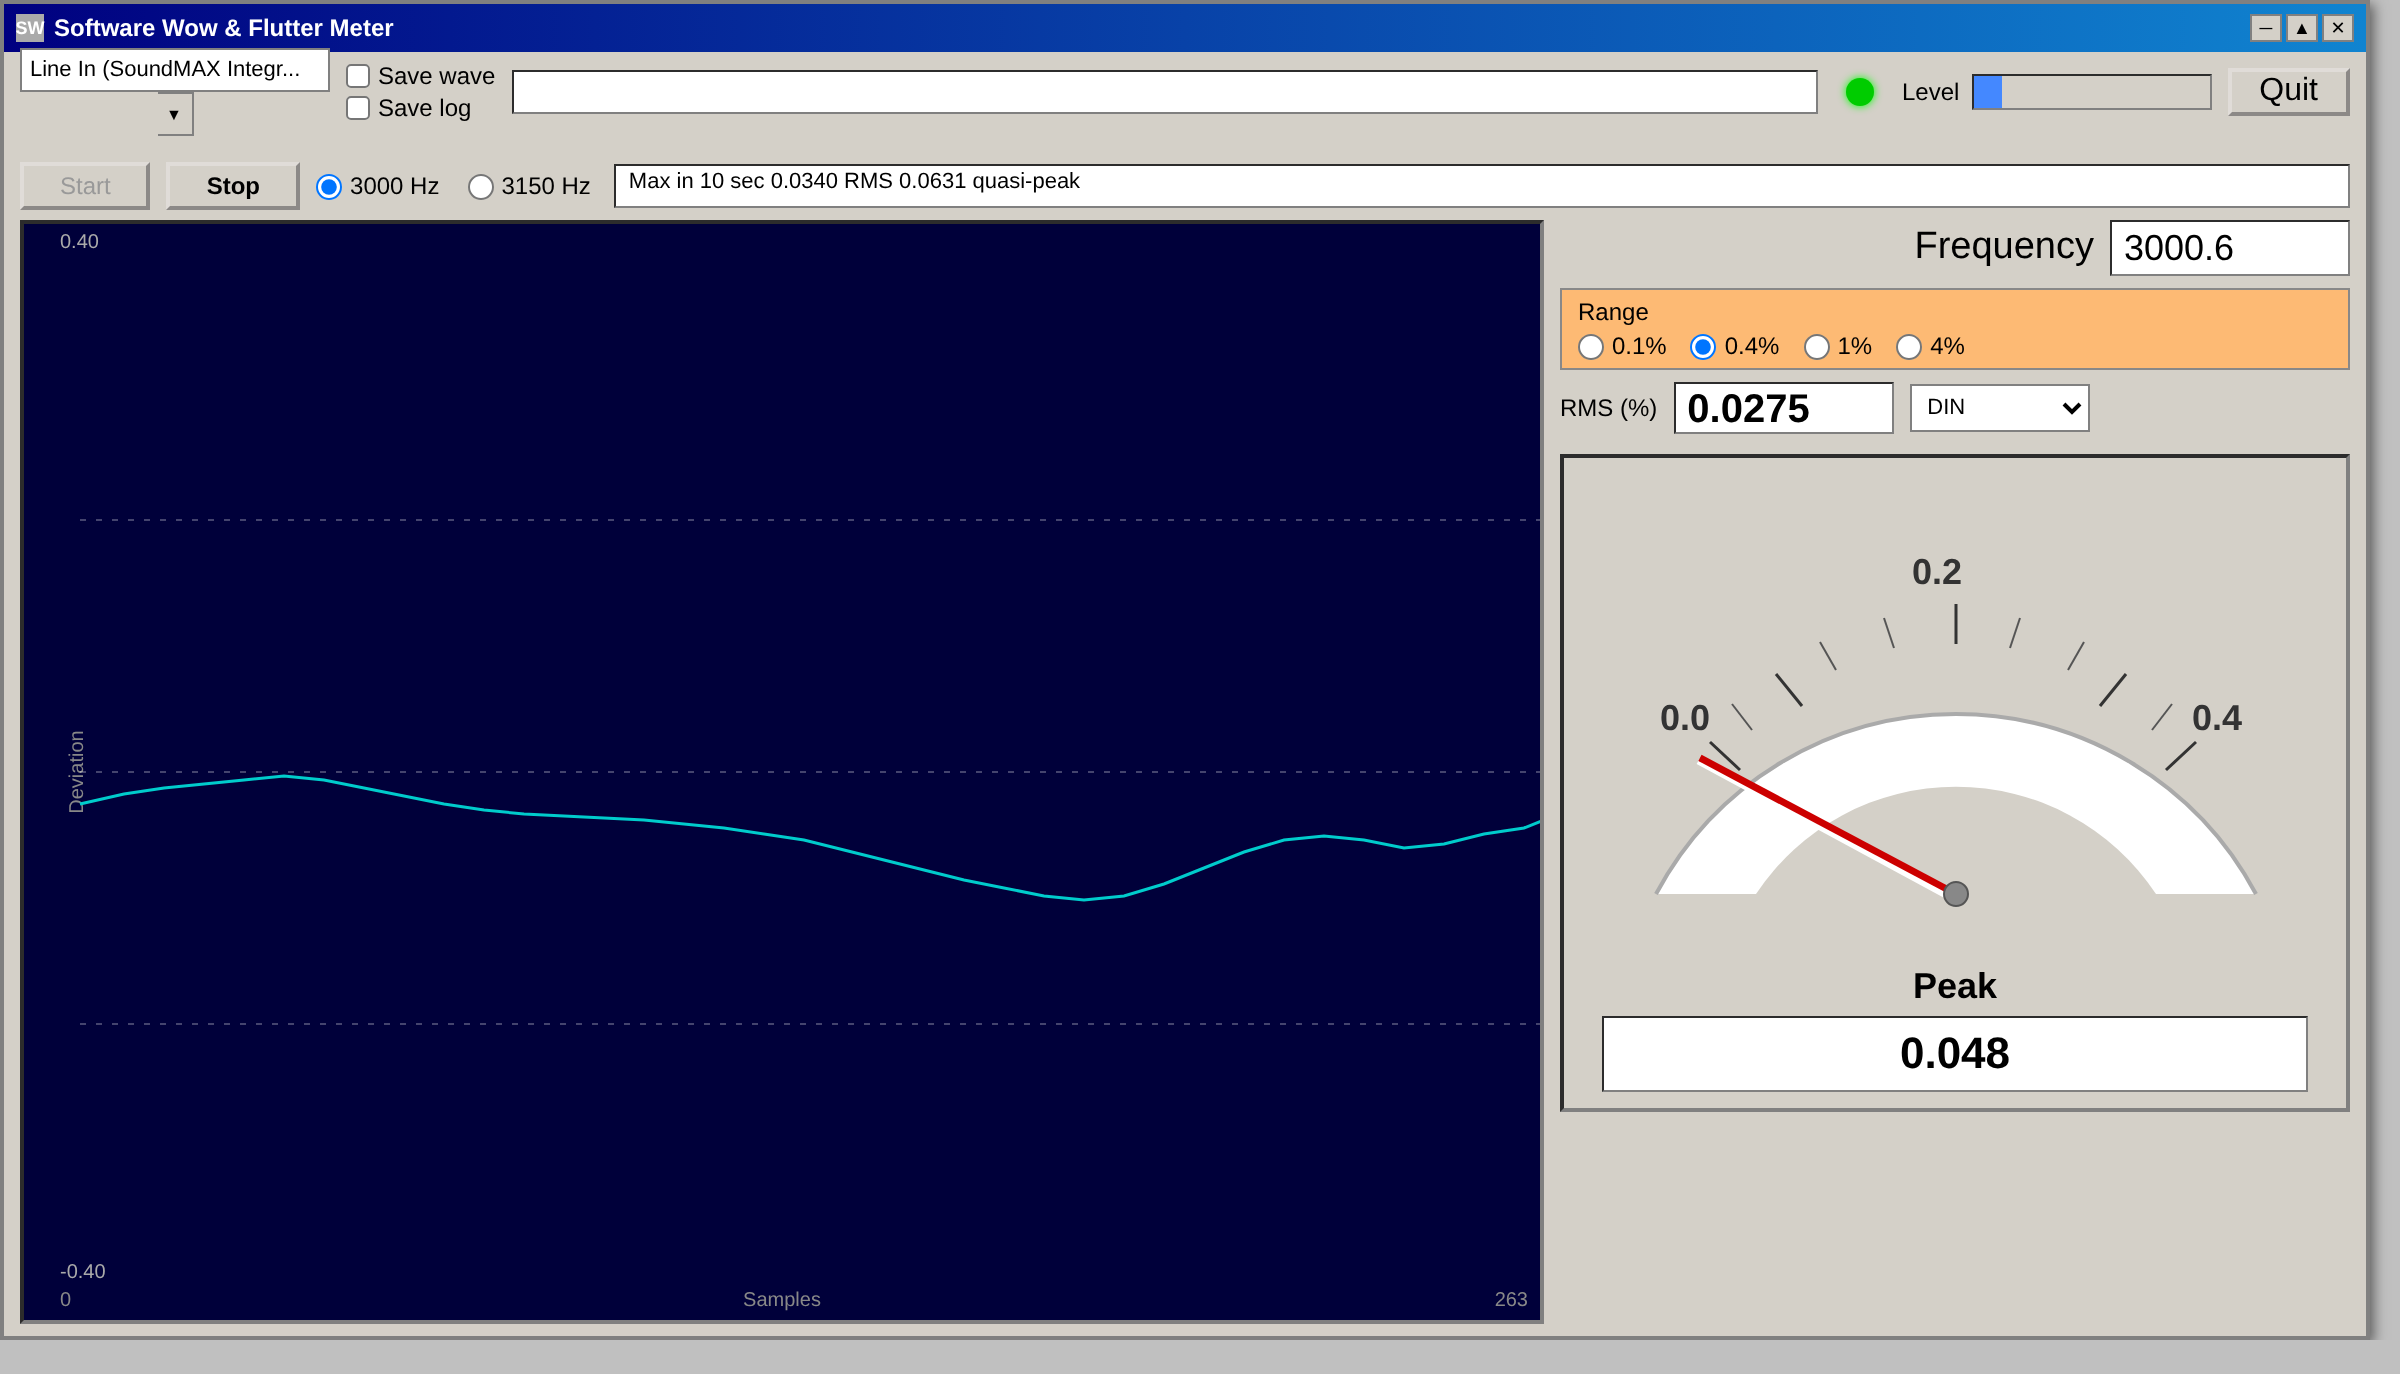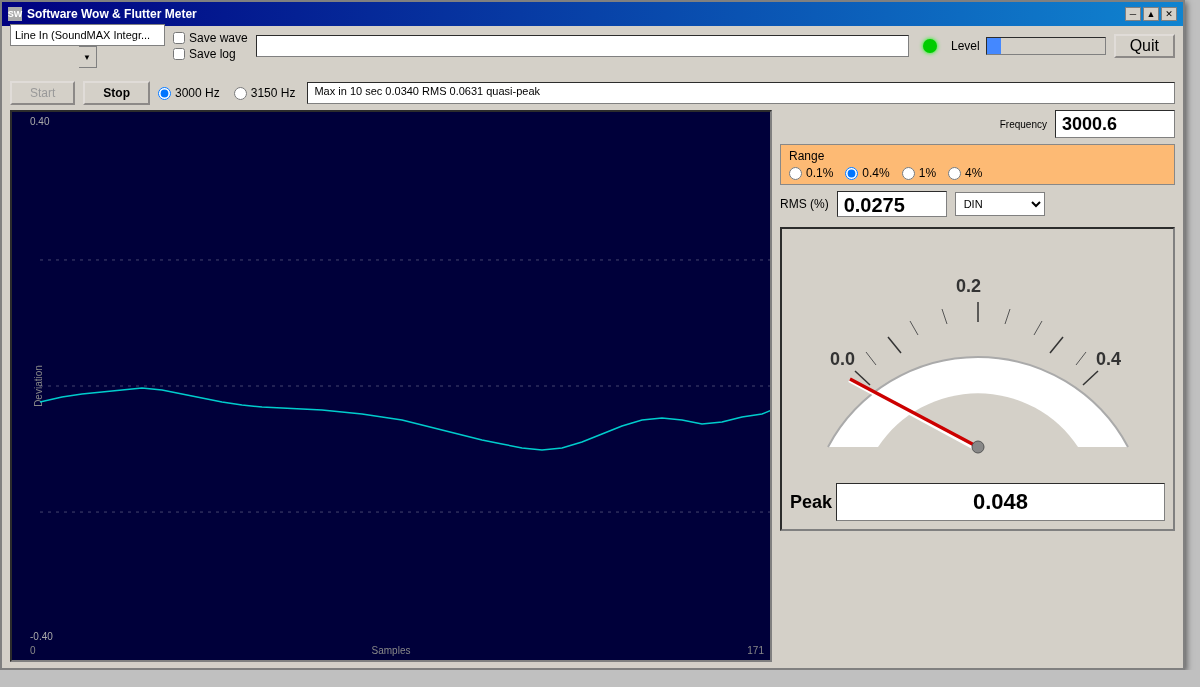--- a/index.html
+++ b/index.html
@@ -197,29 +197,29 @@
       padding: 2px 6px;
       font-size: 11px;
       margin-left: 4px;
     }
     .freq-row {
       display: flex;
       align-items: center;
       gap: 8px;
       justify-content: flex-end;
     }
-    .freq-label { font-size: 10px; }
+    .freq-label { font-size: 19px; }
     .freq-value-box {
       width: 120px;
       height: 28px;
       background: white;
       border: 1px inset #808080;
       padding: 2px 6px;
       font-size: 18px;
-      font-weight: bold;
+      font-weight: normal;
       text-align: center;
       display: flex;
       align-items: center;
     }
     .range-section {
       border: 1px solid #888;
       padding: 4px 8px;
       background: #fdba74;
     }
     .range-title { font-size: 12px; margin-bottom: 3px; }
@@ -337,20 +337,21 @@
       align-items: center;
       justify-content: center;
     }
     .gauge-svg {
       width: 360px;
       height: 240px;
     }
     .peak-section {
       width: 100%;
       display: flex;
+      flex-direction: column;
       align-items: center;
       gap: 4px;
     }
     .peak-label {
       font-size: 18px;
       font-weight: bold;
     }
     .peak-value-box {
       width: 94%;
       height: 38px;
@@ -436,21 +437,21 @@
     </div>
 
     <div class="main-area">
 
       <div class="chart-area">
         <span class="chart-y-label">Deviation</span>
         <span class="chart-top-val">0.40</span>
         <span class="chart-bottom-val">-0.40</span>
         <span class="chart-x-label">Samples</span>
         <span class="chart-x-start">0</span>
-        <span class="chart-x-end">171</span>
+        <span class="chart-x-end">263</span>
 
         <svg class="chart-svg" xmlns="http://www.w3.org/2000/svg">
 
           <line x1="28" y1="27%" x2="100%" y2="27%" stroke="#ffffff44" stroke-dasharray="3,5" stroke-width="1"></line>
           <line x1="28" y1="50%" x2="100%" y2="50%" stroke="#ffffff44" stroke-dasharray="3,5" stroke-width="1"></line>
           <line x1="28" y1="73%" x2="100%" y2="73%" stroke="#ffffff44" stroke-dasharray="3,5" stroke-width="1"></line>
 
           <polyline fill="none" stroke="#00cccc" stroke-width="1.5" points="
               28,290
               50,285

